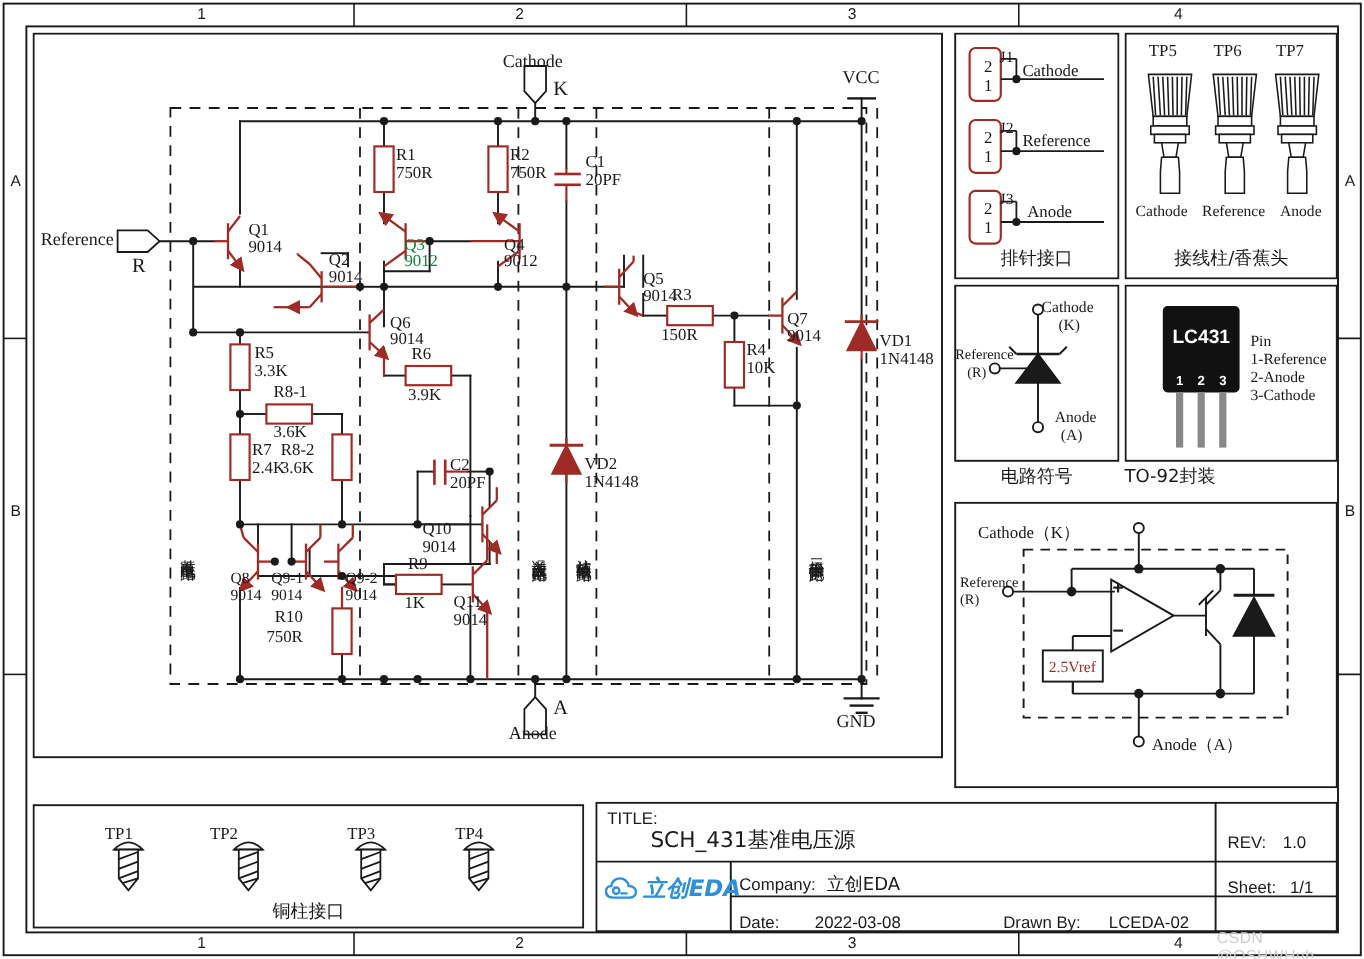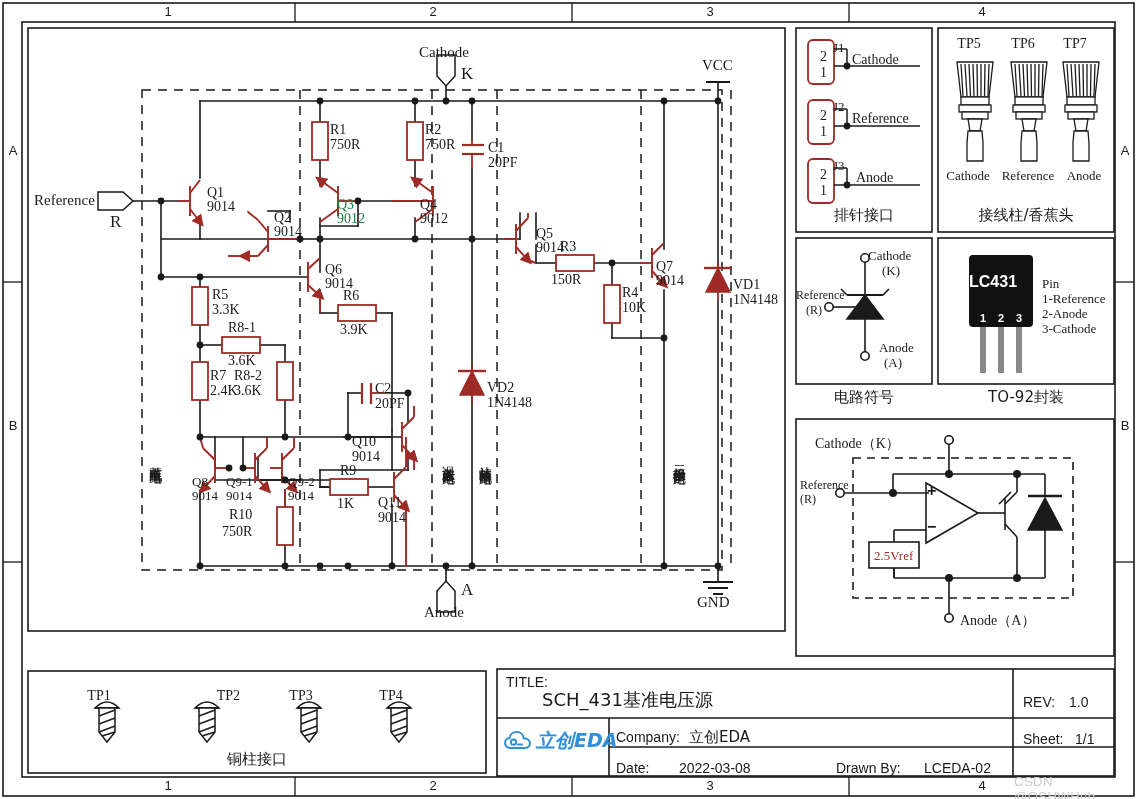--- a/index.html
+++ b/index.html
@@ -477,21 +477,21 @@
   <div class="abs" style="left:228px;top:353px;font-size:14px;color:#1a1a1a">3.6K</div>
   <div class="abs" style="left:234px;top:368px;font-size:14px;line-height:15px;color:#1a1a1a">
     <div>R8-2</div>
     <div>3.6K</div>
   </div>
   <div class="abs" style="left:340px;top:463px;font-size:14px;color:#1a1a1a">R9</div>
   <div class="abs" style="left:337px;top:496px;font-size:14px;color:#1a1a1a">1K</div>
   <div class="abs" style="left:229px;top:507px;font-size:14px;color:#1a1a1a">R10</div>
   <div class="abs" style="left:222px;top:524px;font-size:14px;color:#1a1a1a">750R</div>
 
-  <div class="abs" style="left:488px;top:140px;font-size:14px;line-height:15px;color:#1a1a1a">
+  <div class="abs" style="left:488px;top:128px;font-size:14px;line-height:15px;color:#1a1a1a">
     <div>C1</div>
     <div>20PF</div>
   </div>
   <div class="abs" style="left:375px;top:381px;font-size:14px;line-height:15px;color:#1a1a1a">
     <div>C2</div>
     <div>20PF</div>
   </div>
 
   <div class="abs" style="left:733px;top:277px;font-size:14px;line-height:15px;color:#1a1a1a">
     <div>VD1</div>
@@ -640,31 +640,31 @@
 
   <svg class="abs" style="left:937px;top:237px" width="178" height="148">
     <rect x="1" y="1" width="176" height="146" fill="none" stroke="#1a1a1a" stroke-width="1.6"></rect>
 
     <rect x="32" y="18" width="64" height="72" rx="4" fill="#111"></rect>
 
     <rect x="43" y="90" width="6" height="46" fill="#888"></rect>
     <rect x="61" y="90" width="6" height="46" fill="#888"></rect>
     <rect x="79" y="90" width="6" height="46" fill="#888"></rect>
   </svg>
-  <div class="abs sans" style="left:937px;top:273px;width:178px;padding-left:32px;width:64px;text-align:left;font-size:16px;font-weight:bold;color:#fff">LC431</div>
+  <div class="abs sans" style="left:937px;top:273px;width:178px;padding-left:32px;width:64px;text-align:center;font-size:16px;font-weight:bold;color:#fff">LC431</div>
   <div class="abs sans" style="left:980px;top:312px;font-size:11px;font-weight:bold;color:#fff">1</div>
   <div class="abs sans" style="left:998px;top:312px;font-size:11px;font-weight:bold;color:#fff">2</div>
   <div class="abs sans" style="left:1016px;top:312px;font-size:11px;font-weight:bold;color:#fff">3</div>
   <div class="abs" style="left:1042px;top:276px;font-size:13px;line-height:15px;color:#1a1a1a">
     <div>Pin</div>
     <div>1-Reference</div>
     <div>2-Anode</div>
     <div>3-Cathode</div>
   </div>
-  <div class="abs cn" style="left:937px;top:388px;width:178px;text-align:center;font-size:15px;color:#1a1a1a">TO-92封装</div>
+  <div class="abs cn" style="left:937px;top:388px;width:178px;font-size:15px;color:#1a1a1a">TO-92封装</div>
 
   <svg class="abs" style="left:795px;top:418px" width="320" height="239">
     <rect x="1" y="1" width="318" height="237" fill="none" stroke="#1a1a1a" stroke-width="1.6"></rect>
     <g stroke="#1a1a1a" stroke-width="1.6" fill="none">
 
       <rect x="58" y="40" width="220" height="140" stroke-dasharray="8,6"></rect>
 
       <circle cx="154" cy="22" r="4.2" fill="#fff"></circle>
       <line x1="154" y1="26" x2="154" y2="56"></line>
 
@@ -758,21 +758,21 @@
         <line x1="20" y1="38" x2="44" y2="38"></line>
         <path d="M24,38 L40,38 L40,62 L32,72 L24,62 z"></path>
         <line x1="24" y1="46" x2="40" y2="40"></line>
         <line x1="24" y1="54" x2="40" y2="48"></line>
         <line x1="24" y1="62" x2="40" y2="56"></line>
         <line x1="27" y1="66" x2="40" y2="62"></line>
       </g>
     </g>
   </svg>
   <div class="abs" style="left:75px;top:688px;width:48px;text-align:center;font-size:14px;color:#1a1a1a">TP1</div>
-  <div class="abs" style="left:192px;top:688px;width:48px;text-align:right;font-size:14px;color:#1a1a1a">TP2</div>
+  <div class="abs" style="left:175px;top:688px;width:48px;text-align:left;font-size:14px;color:#1a1a1a">TP2</div>
   <div class="abs" style="left:277px;top:688px;width:48px;text-align:center;font-size:14px;color:#1a1a1a">TP3</div>
   <div class="abs" style="left:367px;top:688px;width:48px;text-align:center;font-size:14px;color:#1a1a1a">TP4</div>
   <div class="abs cn" style="left:27px;top:750px;width:460px;text-align:center;font-size:15px;color:#1a1a1a">铜柱接口</div>
 
   <svg class="abs" style="left:496px;top:668px" width="619" height="109">
     <rect x="1" y="1" width="617" height="107" fill="none" stroke="#1a1a1a" stroke-width="1.6"></rect>
     <line x1="1" y1="50" x2="618" y2="50" stroke="#1a1a1a" stroke-width="1.6"></line>
     <line x1="517" y1="1" x2="517" y2="108" stroke="#1a1a1a" stroke-width="1.6"></line>
     <line x1="113" y1="50" x2="113" y2="108" stroke="#1a1a1a" stroke-width="1.6"></line>
     <line x1="113" y1="79" x2="517" y2="79" stroke="#1a1a1a" stroke-width="1.6"></line>

